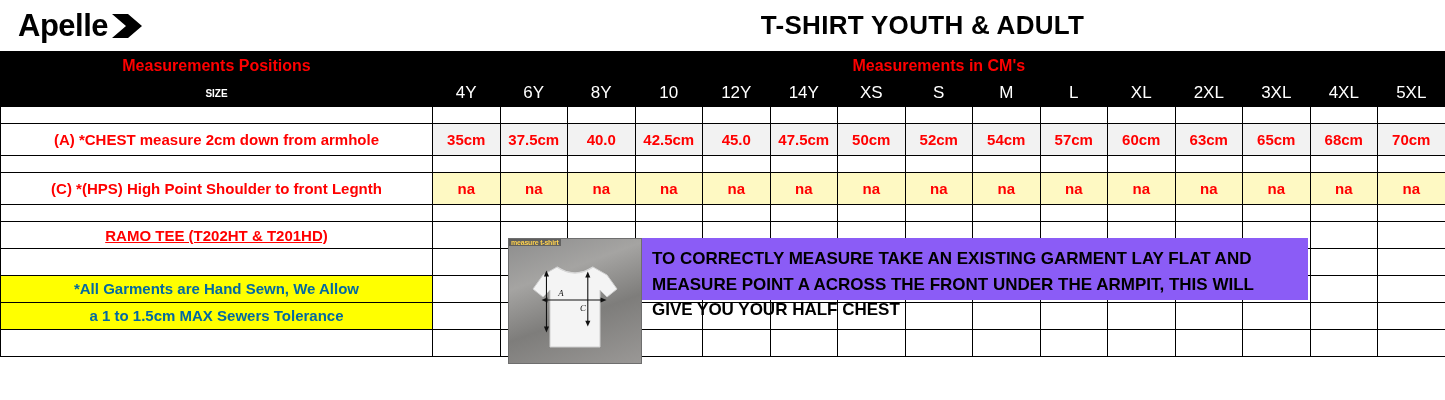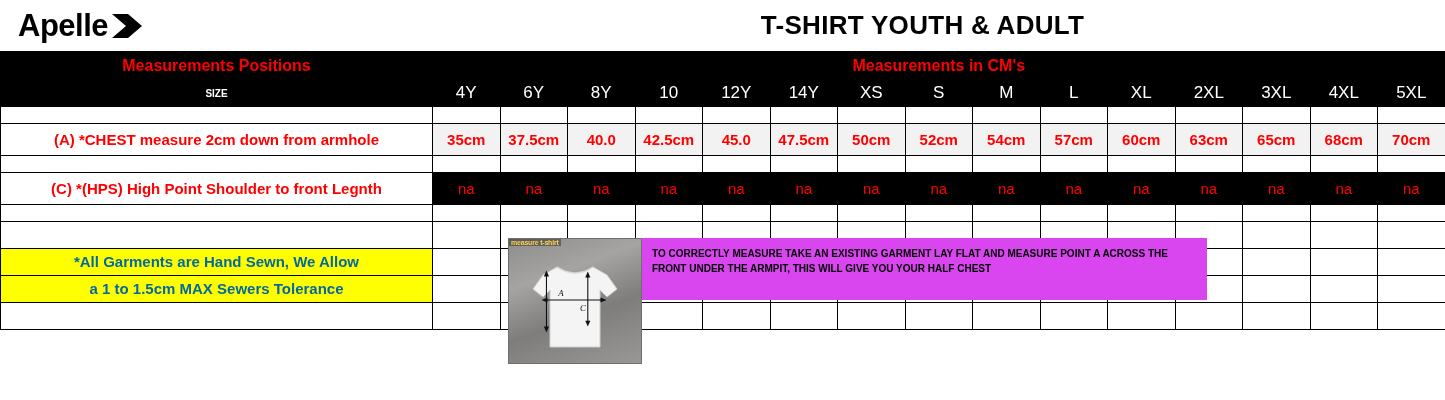--- a/index.html
+++ b/index.html
@@ -108,23 +108,23 @@
     text-align: center;
   }
   .val {
     color: #ff0000;
     font-weight: bold;
     font-size: 16px;
     background: #f2f2f2;
   }
   .val-na {
     color: #ff0000;
-    font-weight: normal;
+    font-weight: bold;
     font-size: 16px;
-    background: #000000;
+    background: #fef9c3;
   }
 
   .tall-row td { height: 26px; }
 
   .ramo {
     color: #ff0000;
     font-weight: bold;
     font-size: 16px;
     text-decoration: underline;
   }
@@ -171,24 +171,24 @@
     left: 50%;
     top: 20px;
     transform: translateX(-50%);
   }
   .photo-dims {
     position: absolute;
     left: 0; top: 0; width: 100%; height: 100%;
     pointer-events: none;
   }
   .callout {
-    width: 565px;
-    background: #d946ef;
+    width: 666px;
+    background: #8b5cf6;
     color: #000;
-    font-size: 10px;
+    font-size: 17px;
     font-weight: bold;
     line-height: 1.5;
     padding: 8px 10px 8px 10px;
     box-sizing: border-box;
     height: 62px;
   }
 </style>
 </head>
 <body>
 
@@ -339,20 +339,38 @@
           <td></td>
       <td></td>
           <td></td>
       <td></td>
           <td></td>
       <td></td>
           <td></td>
       <td></td>
     </tr>
 
+    <tr class="tall-row">
+      <td class="ramo">RAMO TEE (T202HT &amp; T201HD)</td>
+      <td></td>
+          <td></td>
+      <td></td>
+          <td></td>
+      <td></td>
+          <td></td>
+      <td></td>
+          <td></td>
+      <td></td>
+          <td></td>
+      <td></td>
+          <td></td>
+      <td></td>
+          <td></td>
+      <td></td>
+    </tr>
 
     <tr class="tall-row">
       <td></td>
       <td></td>
           <td></td>
       <td></td>
           <td></td>
       <td></td>
           <td></td>
       <td></td>

